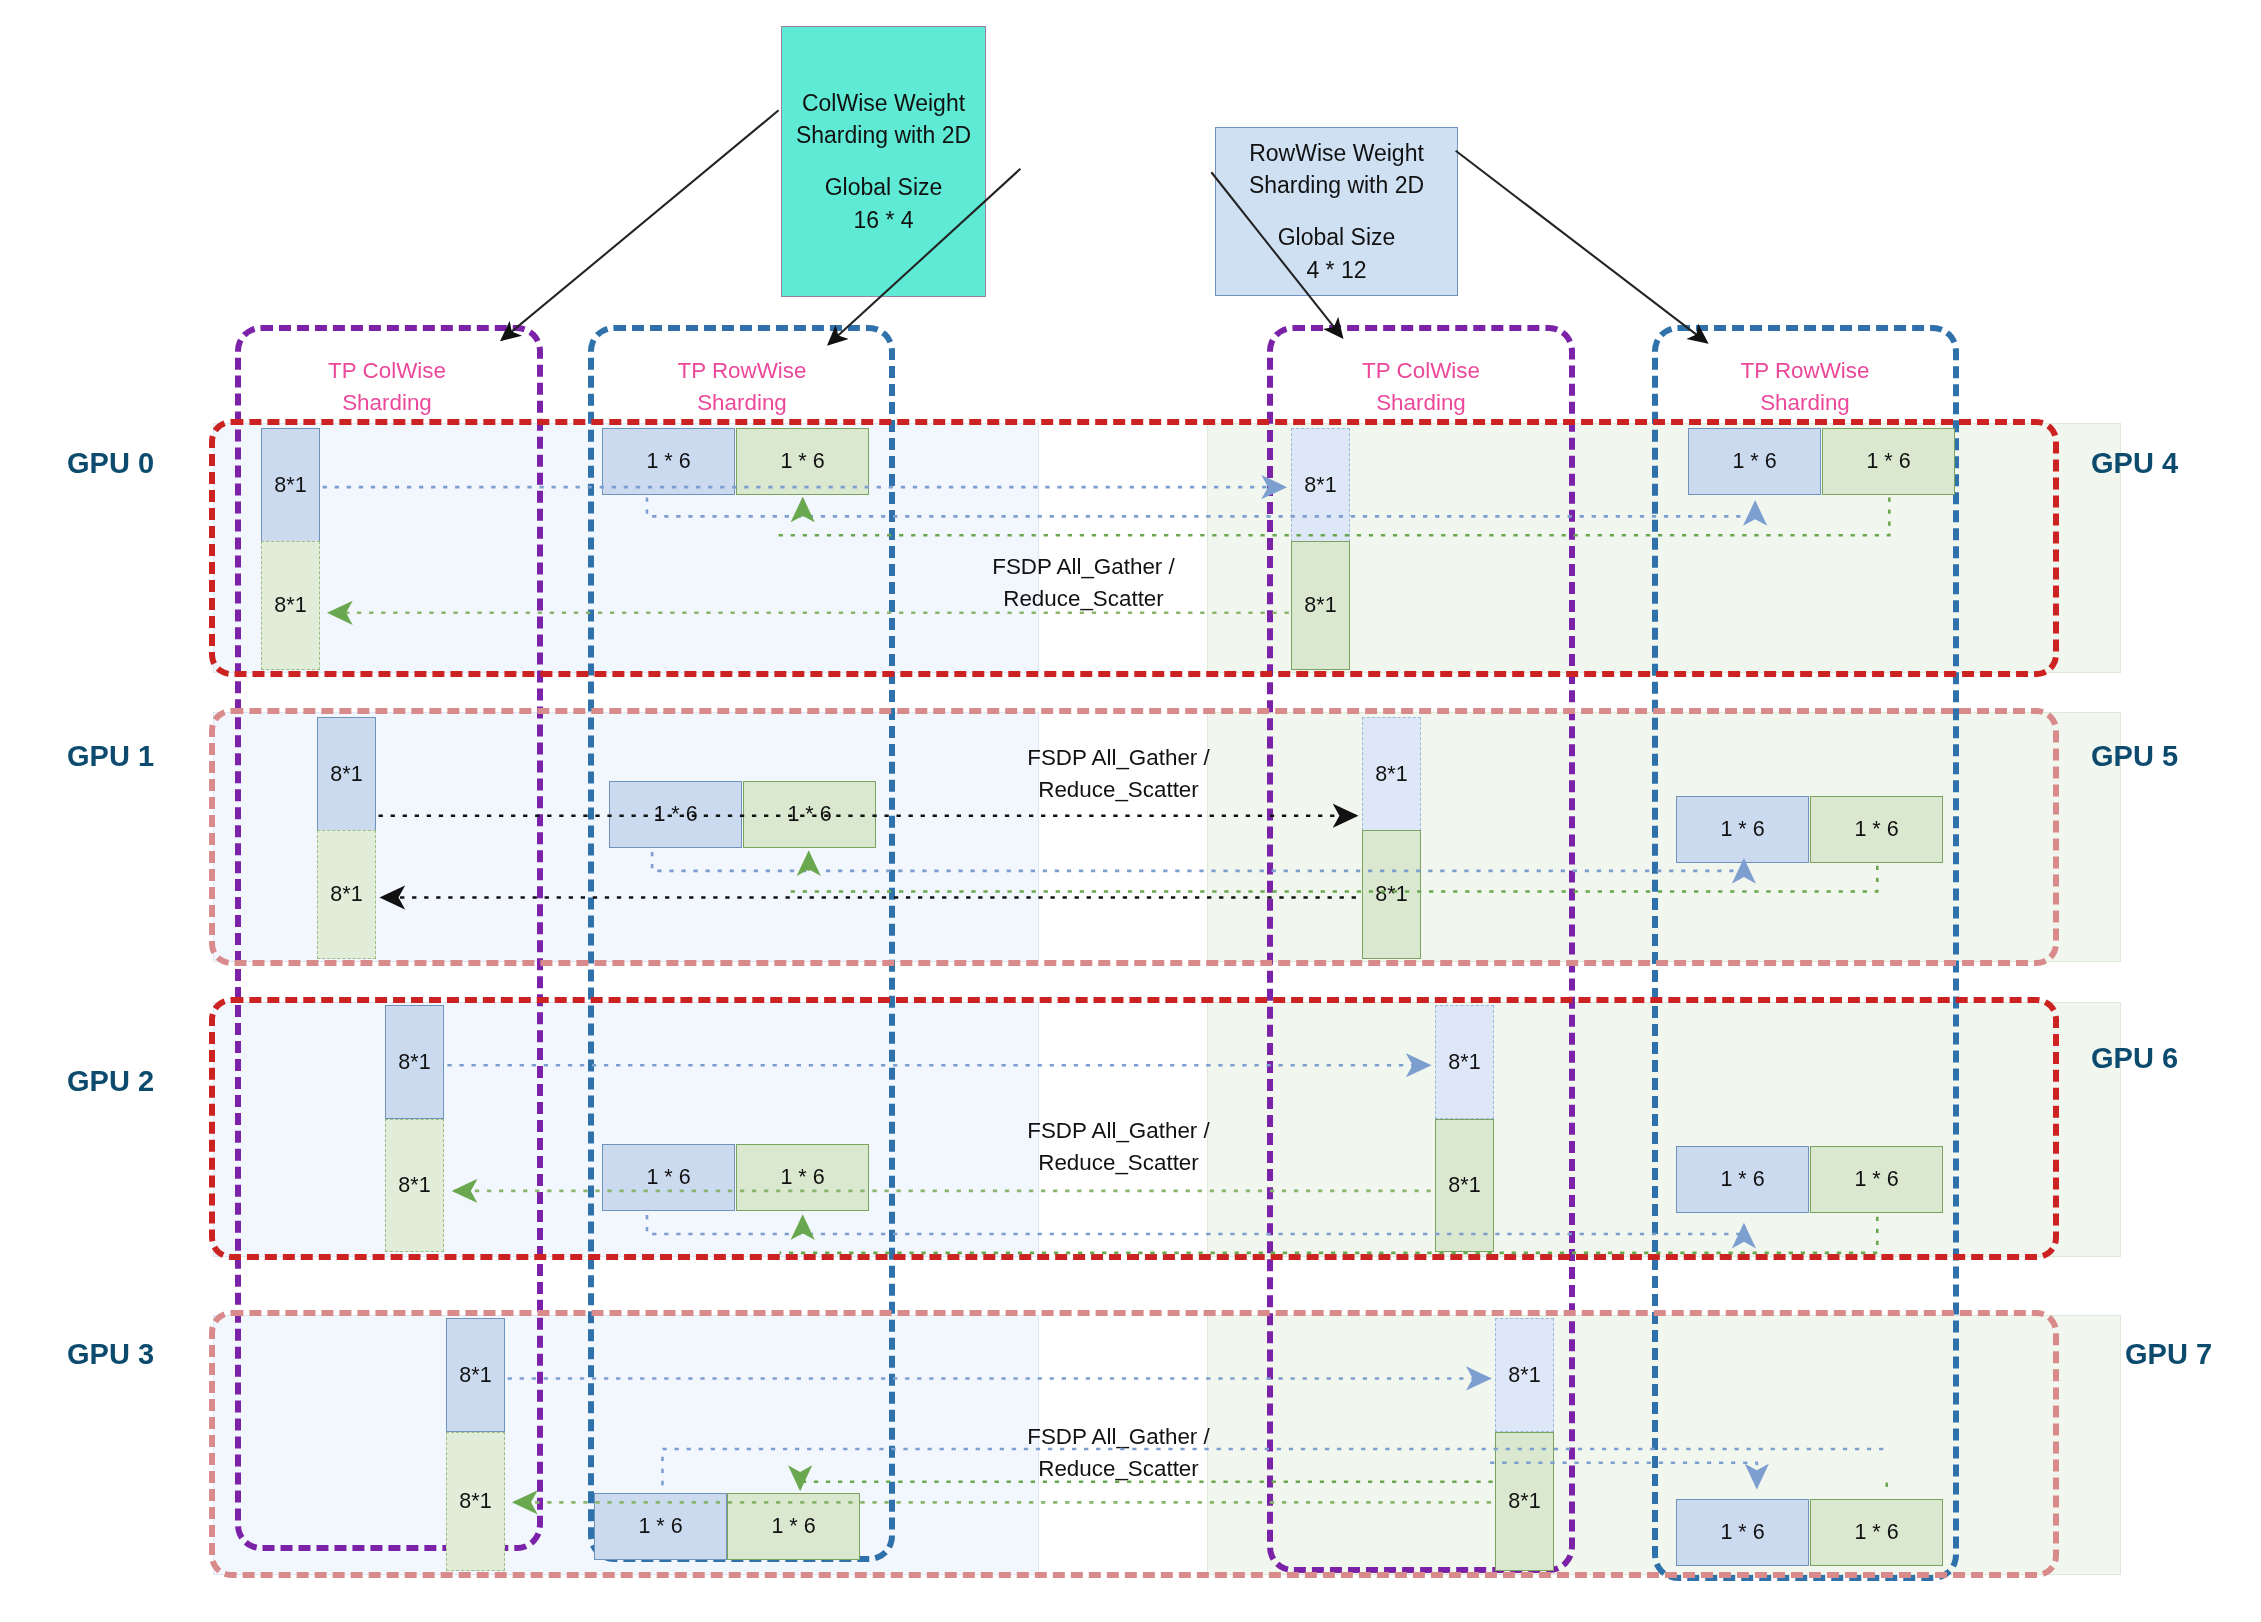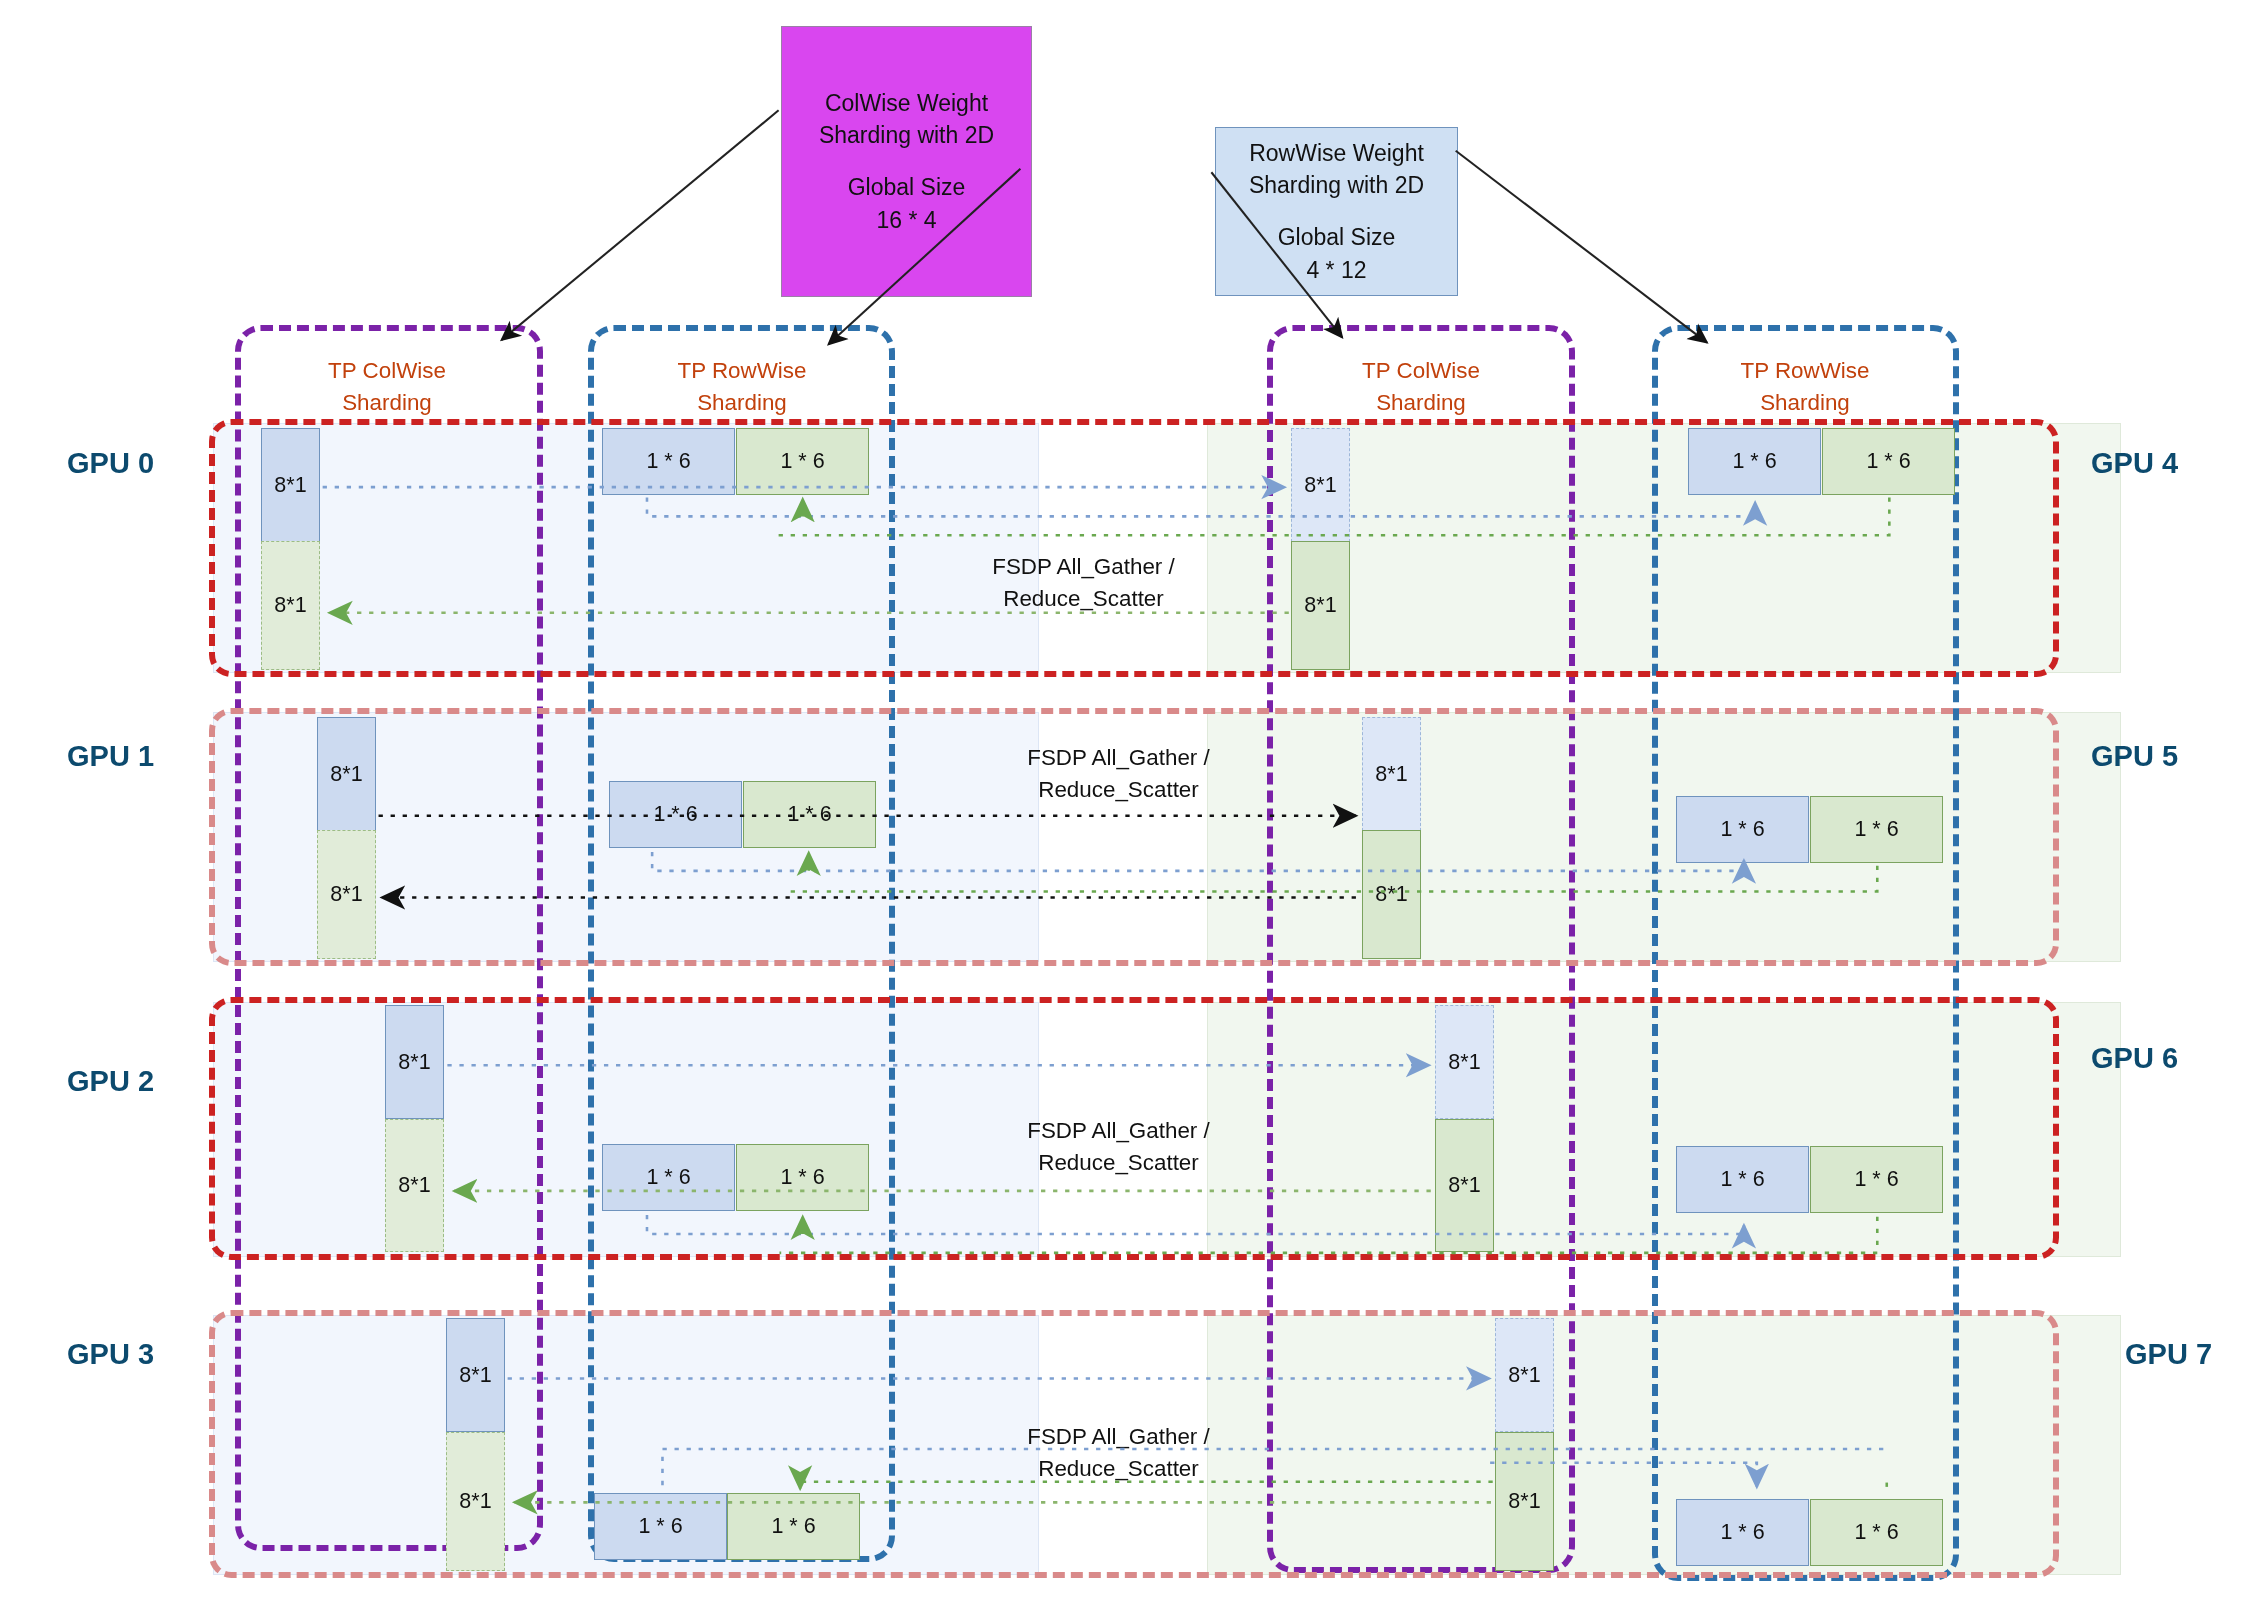--- a/index.html
+++ b/index.html
@@ -4,27 +4,27 @@
 <style>
   html,body{margin:0;padding:0;background:#ffffff;}
   body{font-family:"Liberation Sans",sans-serif;}
   #stage{position:relative;width:2261px;height:1623px;background:#fff;overflow:hidden;}
 
   
   .topbox{position:absolute;box-sizing:border-box;display:flex;flex-direction:column;
           align-items:center;justify-content:center;text-align:center;
           font-size:23px;line-height:1.42;color:#111;}
   .topbox .gap{height:19px;}
-  #box-colwise{left:781px;top:26px;width:251px;height:271px;
-               background:#d946ef;border:1.4px solid #9a7fa6;}
+  #box-colwise{left:781px;top:26px;width:205px;height:271px;
+               background:#5eead4;border:1.4px solid #9a7fa6;}
   #box-rowwise{left:1215px;top:127px;width:243px;height:169px;
                background:#cfe0f3;border:1.4px solid #6f93bd;}
 
   
-  .colhead{position:absolute;text-align:center;font-size:22.4px;line-height:1.45;color:#c2410c;}
+  .colhead{position:absolute;text-align:center;font-size:22.4px;line-height:1.45;color:#ec4899;}
 
   
   .colwrap{position:absolute;box-sizing:border-box;border-width:6px;border-style:dashed;
            border-radius:26px;background:transparent;pointer-events:none;}
   .colwrap.purple{border-color:#7b22a8;}
   .colwrap.blue{border-color:#2e71ab;}
 
   
   .panel{position:absolute;box-sizing:border-box;}
   .panel.blue{background:#f2f6fd;border:0.9px solid #dde6f5;}

